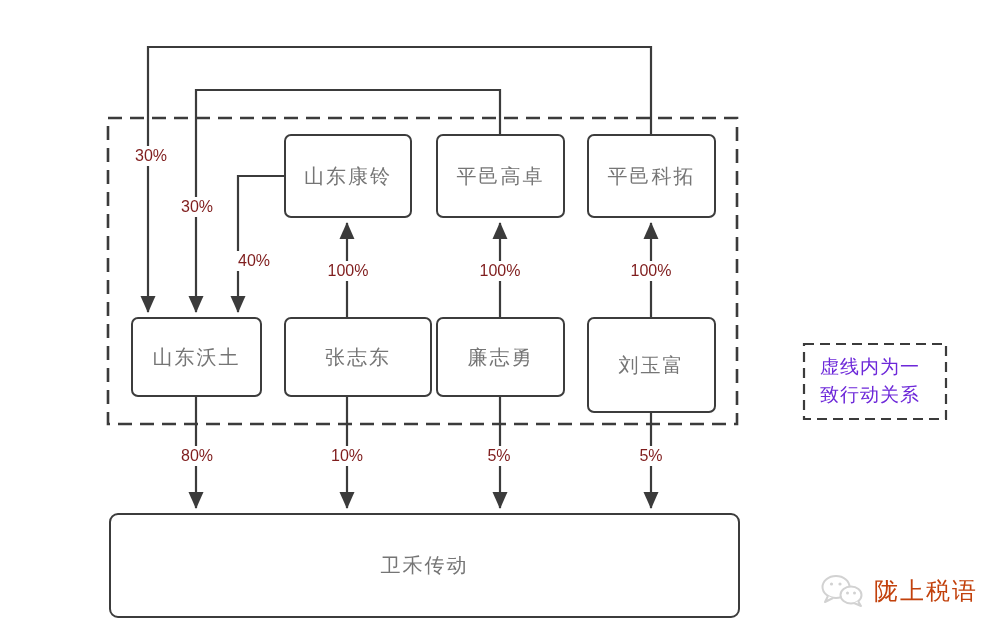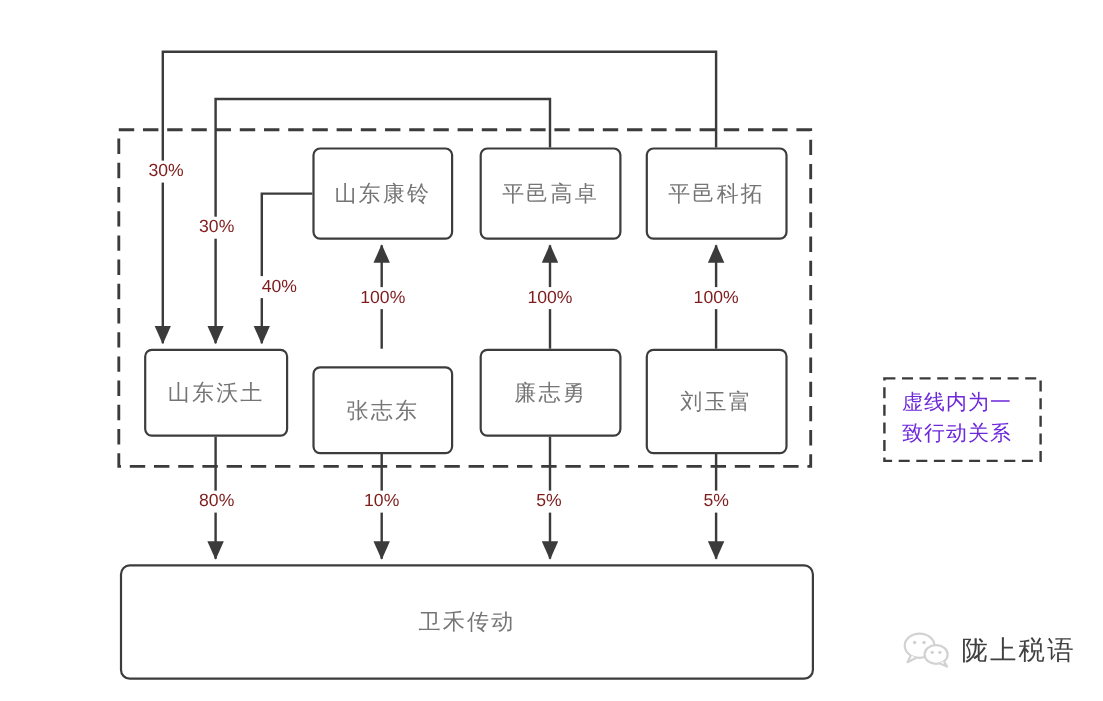--- a/index.html
+++ b/index.html
@@ -47,21 +47,21 @@
   .watermark {
     position: absolute;
     left: 820px;
     top: 574px;
     display: flex;
     align-items: center;
     gap: 8px;
   }
   .watermark .wm-text {
     font-size: 24px;
-    color: #404040;
+    color: #c2410c;
     letter-spacing: 2px;
     white-space: nowrap;
   }
 </style>
 </head>
 <body>
 
 <div class="stage">
 
   <svg class="layer" viewBox="0 0 1003 637" aria-hidden="true">
@@ -87,21 +87,21 @@
     <path d="M347,397 L347,508" fill="none" stroke="#3b3b3b" stroke-width="2.2" marker-end="url(#arrow)"></path>
     <path d="M500,397 L500,508" fill="none" stroke="#3b3b3b" stroke-width="2.2" marker-end="url(#arrow)"></path>
     <path d="M651,397 L651,508" fill="none" stroke="#3b3b3b" stroke-width="2.2" marker-end="url(#arrow)"></path>
   </svg>
 
   <div class="node" style="left:284px; top:134px; width:128px; height:84px;">山东康铃</div>
   <div class="node" style="left:587px; top:134px; width:129px; height:84px;">平邑科拓</div>
   <div class="node" style="left:436px; top:134px; width:129px; height:84px;">平邑高卓</div>
 
   <div class="node" style="left:131px; top:317px; width:131px; height:80px;">山东沃土</div>
-  <div class="node" style="left:284px; top:333px; width:128px; height:80px;">张志东</div>
+  <div class="node" style="left:284px; top:317px; width:148px; height:80px;">张志东</div>
   <div class="node" style="left:436px; top:317px; width:129px; height:80px;">廉志勇</div>
   <div class="node" style="left:587px; top:317px; width:129px; height:96px;">刘玉富</div>
 
   <div class="node" style="left:109px; top:513px; width:631px; height:105px; border-radius:9px;">卫禾传动</div>
 
   <span class="pct" style="left:151px; top:156px;">30%</span>
   <span class="pct" style="left:197px; top:207px;">30%</span>
   <span class="pct" style="left:239px; top:261px;margin-left:15px;">40%</span>
   <span class="pct" style="left:348px; top:271px;">100%</span>
   <span class="pct" style="left:500px; top:271px;">100%</span>

